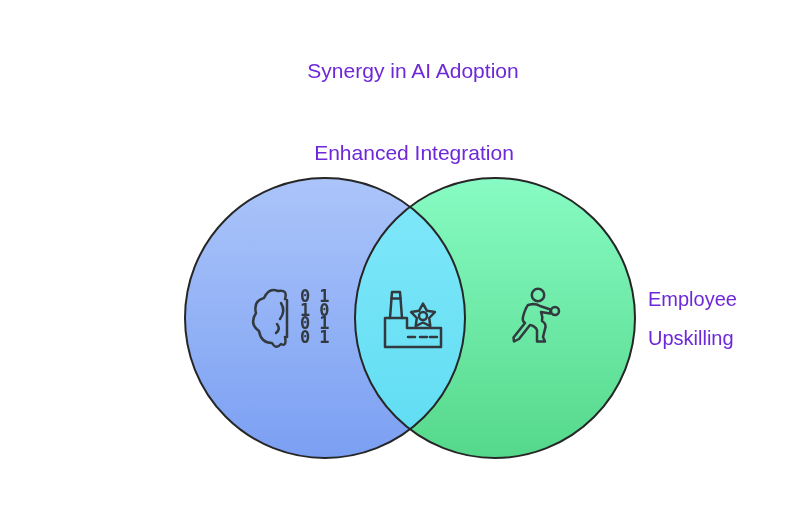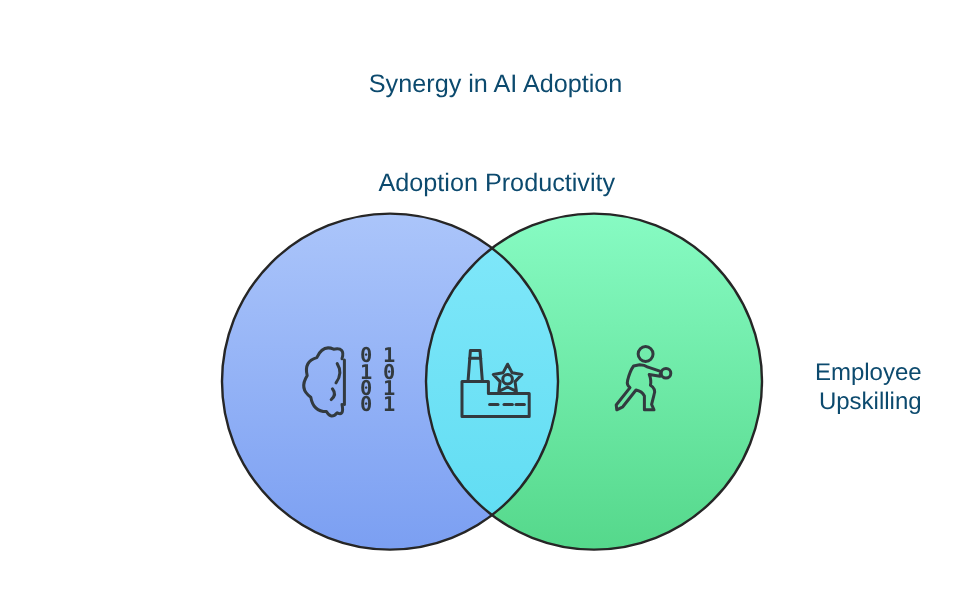--- a/index.html
+++ b/index.html
@@ -4,39 +4,39 @@
 <style>
   html,body{margin:0;padding:0;background:#ffffff;}
   .stage{
     position:relative;
     width:800px;height:511px;
     background:#ffffff;
     overflow:hidden;
     font-family:"Liberation Sans", sans-serif;
     color:#3d3d3d;
   }
-  .lbl{position:absolute;white-space:nowrap;font-size:20px;line-height:28px;color:#0c4a6e;text-align:right;}
+  .lbl{position:absolute;white-space:nowrap;font-size:20px;line-height:28px;color:#6d28d9;}
   .title{top:57px;left:413px;transform:translateX(-50%);font-size:21px;}
   .overlap-label{top:139px;left:414px;transform:translateX(-50%);font-size:21px;}
   .left-label{top:303px;left:38px;}
-  .right-label{top:299px;left:648px;white-space:normal;width:120px;line-height:24px;}
+  .right-label{top:280px;left:648px;white-space:normal;width:120px;line-height:39px;}
   svg text.bin{
     font-family:"DejaVu Sans Mono", monospace;
     font-weight:bold;
     font-size:17px;
     letter-spacing:9px;
   }
 </style>
 </head>
 <body>
 
 <div class="stage">
 
   <div class="lbl title">Synergy in AI Adoption</div>
-  <div class="lbl overlap-label">Adoption Productivity</div>
+  <div class="lbl overlap-label">Enhanced Integration</div>
   <div class="lbl right-label">Employee Upskilling</div>
 
   <svg width="800" height="511" viewBox="0 0 800 511" style="position:absolute;left:0;top:0;">
     <defs>
       <linearGradient id="gradBlue" x1="0" y1="0" x2="0" y2="1">
         <stop offset="0" stop-color="#abc5fa"></stop>
         <stop offset="1" stop-color="#7b9ff2"></stop>
       </linearGradient>
       <linearGradient id="gradGreen" x1="0" y1="0" x2="0" y2="1">
         <stop offset="0" stop-color="#87fbc3"></stop>

